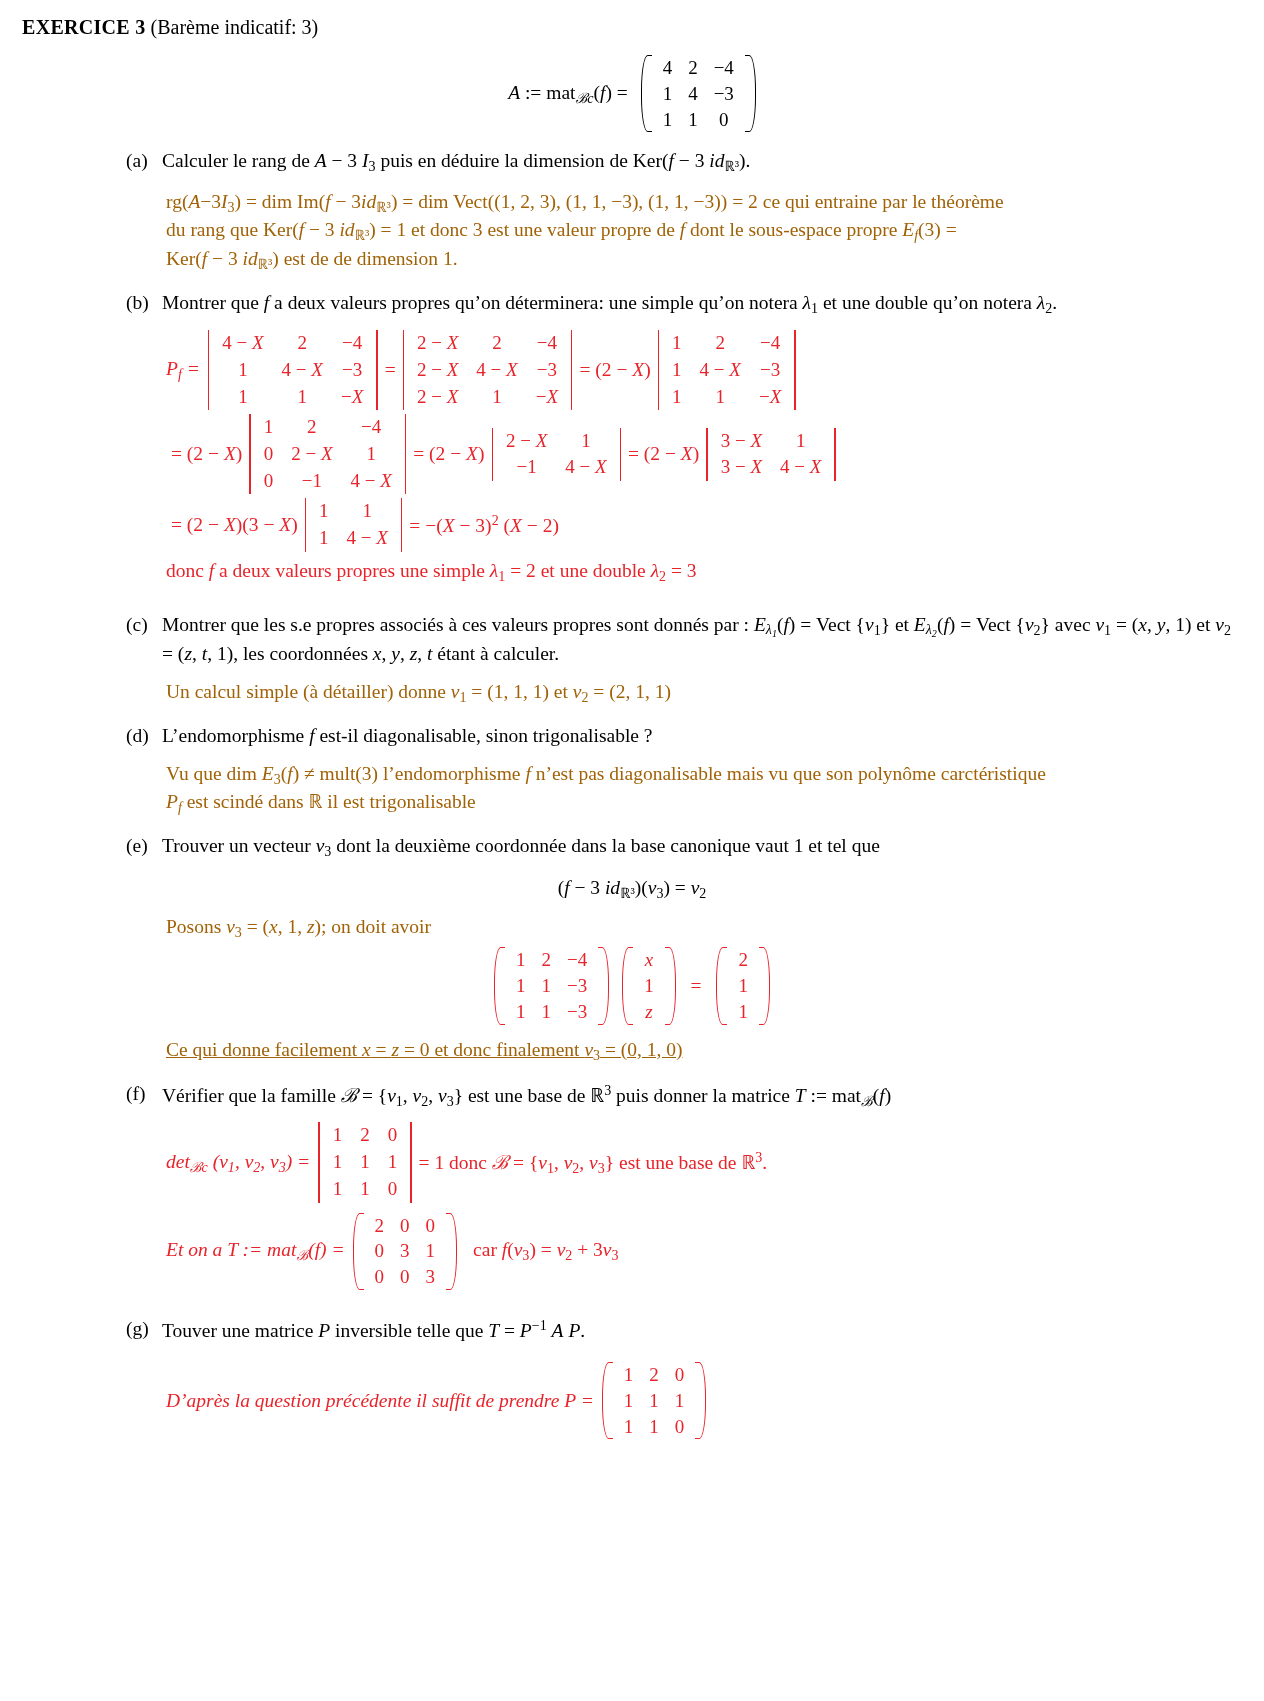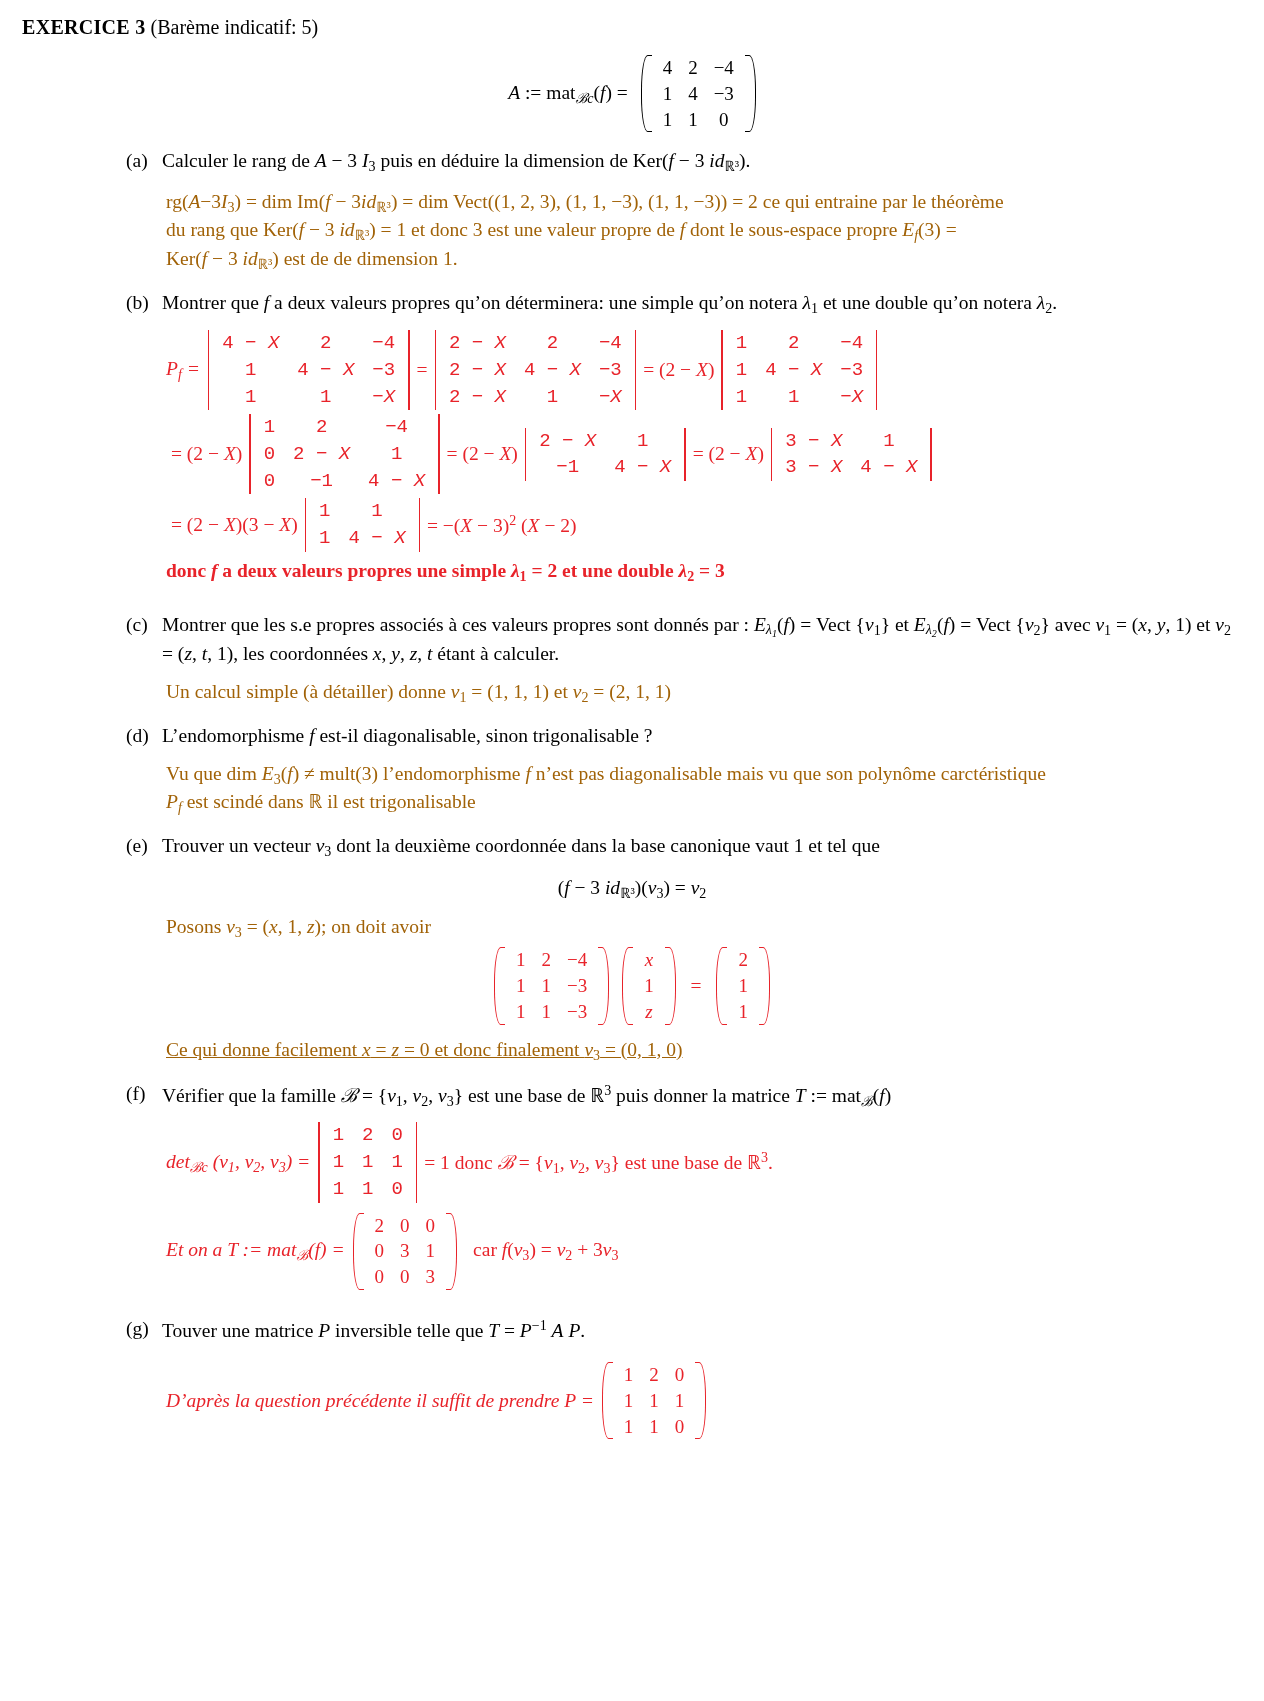--- a/index.html
+++ b/index.html
@@ -80,21 +80,20 @@
     align-items: stretch;
     vertical-align: middle;
   }
   .vmatrix > .bar {
     width: 1.4px;
     background: currentColor;
   }
   .vmatrix table {
     border-collapse: collapse;
     margin: 0 4px;
-    font-family: Liberation Mono, monospace;
   }
   .vmatrix td {
     padding: 1px 9px;
     text-align: center;
     font-size: 19px;
     line-height: 1.3;
   }
   .qitem {
     display: flex;
     margin: 16px 0 0 0;
@@ -129,21 +128,21 @@
   .op { padding: 0 5px; }
   .lbl { font-style: italic; padding-right: 6px; font-family: Liberation Serif, serif; }
 </style>
 </head>
 <body>
 
 <div class="page">
 
   <div class="ex-title">
     <span class="bf">EXERCICE 3</span>
-    <span>(Barème indicatif: 5)</span>
+    <span>(Barème indicatif: 3)</span>
   </div>
 
   <div class="disp">
     <span class="inline-block" style="padding-right:8px;">
       <span class="it">A</span> := mat<sub class="it">ℬc</sub>(<span class="it">f</span>) =
     </span>
     <span class="pmatrix">
       <span class="par left"></span>
       <table>
         <tbody>
@@ -344,21 +343,21 @@
                 <td>1</td>
                 <td>4 − <span class="it">X</span></td>
               </tr>
         </tbody>
           </table>
         <span class="bar"></span>
       </span>
       <span class="op">= −(<span class="it">X</span> − 3)<sup>2</sup> (<span class="it">X</span> − 2)</span>
     </div>
 
-    <div style="margin-top:6px;font-weight:bold;">
+    <div style="margin-top:6px;">
       donc <span class="it">f</span> a deux valeurs propres une simple <span class="it">λ</span><sub>1</sub> = 2 et une double <span class="it">λ</span><sub>2</sub> = 3
     </div>
   </div>
 
   <div class="qitem" style="margin-top:26px;">
     <div class="qlabel">(c)</div>
     <div class="qbody">
       Montrer que les s.e propres associés à ces valeurs propres sont donnés par : <span class="it">E</span><sub class="it">λ<sub>1</sub></sub>(<span class="it">f</span>) = Vect {<span class="it">v</span><sub>1</sub>} et <span class="it">E</span><sub class="it">λ<sub>2</sub></sub>(<span class="it">f</span>) = Vect {<span class="it">v</span><sub>2</sub>} avec <span class="it">v</span><sub>1</sub> = (<span class="it">x</span>, <span class="it">y</span>, 1) et <span class="it">v</span><sub>2</sub> = (<span class="it">z</span>, <span class="it">t</span>, 1), les coordonnées <span class="it">x</span>, <span class="it">y</span>, <span class="it">z</span>, <span class="it">t</span> étant à calculer.
     </div>
   </div>

